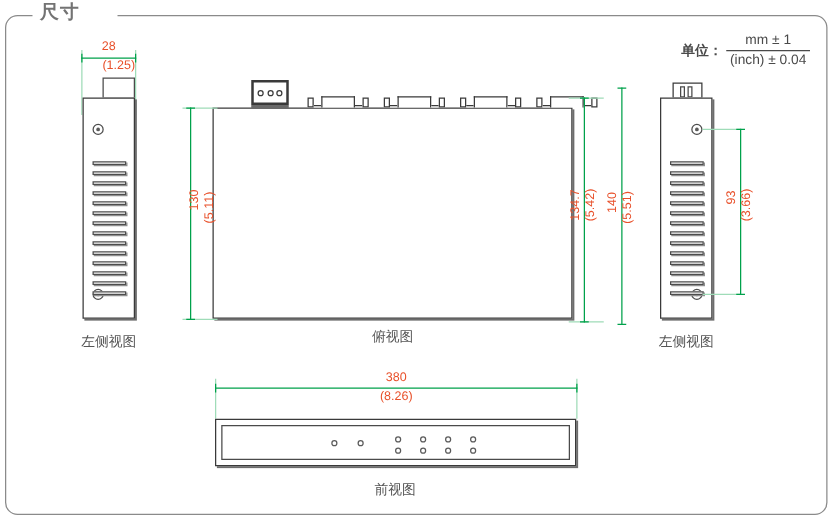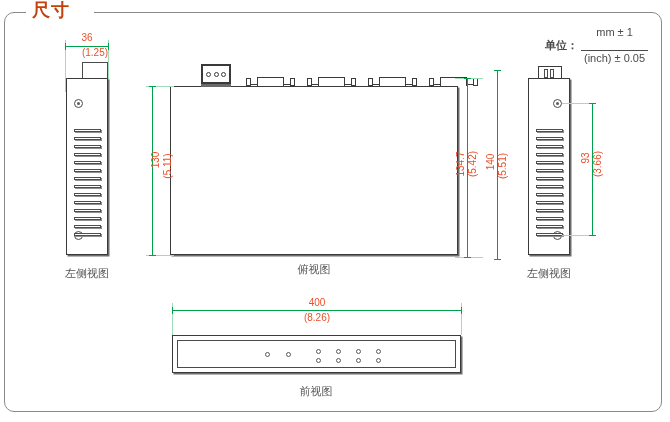--- a/index.html
+++ b/index.html
@@ -24,44 +24,44 @@
   
   #title-gap {
     position: absolute;
     left: 26px; top: 2px;
     width: 68px; height: 20px;
     background: #ffffff;
   }
   #section-title {
     position: absolute;
     left: 32px; top: 1px;
-    font-size: 18px;
+    font-size: 15px;
     font-weight: bold;
-    color: #c2410c;
+    color: #737373;
     letter-spacing: 1px;
     line-height: 18px;
   }
   
   #unit-note {
     position: absolute;
     left: 545px; top: 26px;
     font-size: 11px;
     color: #4a4a4a;
     display: flex;
     align-items: center;
   }
   #unit-note .u-label { margin-right: 3px; white-space: nowrap; font-weight: bold; }
   #unit-note .u-frac {
     display: inline-block;
     text-align: center;
     line-height: 13px;
   }
   #unit-note .u-num {
     border-bottom: 1px solid #4a4a4a;
-    padding: 0 3px 11px 3px;
+    padding: 0 3px 1px 3px;
     display: block;
     white-space: nowrap;
   }
   #unit-note .u-den {
     padding: 1px 3px 0 3px;
     display: block;
     white-space: nowrap;
   }
 
   
@@ -221,32 +221,32 @@
 <body>
 
 <div id="panel"></div>
 <div id="title-gap"></div>
 <div id="section-title">尺寸</div>
 
 <div id="unit-note">
   <span class="u-label">单位：</span>
   <span class="u-frac">
     <span class="u-num">mm ± 1</span>
-    <span class="u-den">(inch) ± 0.05</span>
+    <span class="u-den">(inch) ± 0.04</span>
   </span>
 </div>
 
 <div class="view">
 
   <div class="dim-ext dim-ext-v" style="left:65px; top:40px; height:52px;"></div>
   <div class="dim-ext dim-ext-v" style="left:108px; top:40px; height:52px;"></div>
   <div class="dim-line-h" style="left:65px; top:46px; width:44px;"></div>
   <div class="dim-tick-h" style="left:65px; top:43px;"></div>
   <div class="dim-tick-h" style="left:108px; top:43px;"></div>
-  <div class="dim-text" style="left:65px; top:32px; width:44px;">36</div>
+  <div class="dim-text" style="left:65px; top:32px; width:44px;">28</div>
   <div class="dim-text" style="left:65px; top:47px; width:60px;">(1.25)</div>
 
   <div class="body-outline" style="left:82px; top:62px; width:26px; height:17px;"></div>
 
   <div class="body-thick" style="left:66px; top:78px; width:42px; height:177px;"></div>
 
   <div class="screw" style="left:74px; top:99px;"></div>
   <div class="screw" style="left:74px; top:231px;"></div>
 
   <div id="left-vents">
@@ -375,21 +375,21 @@
   <div class="caption" style="left:508px; top:266px; width:82px;">左侧视图</div>
 </div>
 
 <div class="view">
 
   <div class="dim-ext dim-ext-v" style="left:172px; top:303px; height:32px;"></div>
   <div class="dim-ext dim-ext-v" style="left:461px; top:303px; height:32px;"></div>
   <div class="dim-line-h" style="left:172px; top:310px; width:290px;"></div>
   <div class="dim-tick-h" style="left:172px; top:307px;"></div>
   <div class="dim-tick-h" style="left:461px; top:307px;"></div>
-  <div class="dim-text" style="left:172px; top:297px; width:290px;">400</div>
+  <div class="dim-text" style="left:172px; top:297px; width:290px;">380</div>
   <div class="dim-text" style="left:172px; top:312px; width:290px;">(8.26)</div>
 
   <div class="body-thick" style="left:172px; top:335px; width:289px; height:38px;"></div>
   <div class="body-outline" style="left:177px; top:340px; width:279px; height:28px;"></div>
 
   <div id="front-leds">
       <div class="led" style="left: 265px; top: 352px;"></div>
       <div class="led" style="left: 286px; top: 352px;"></div>
       <div class="led" style="left: 316px; top: 349px;"></div>
       <div class="led" style="left: 316px; top: 358px;"></div>

